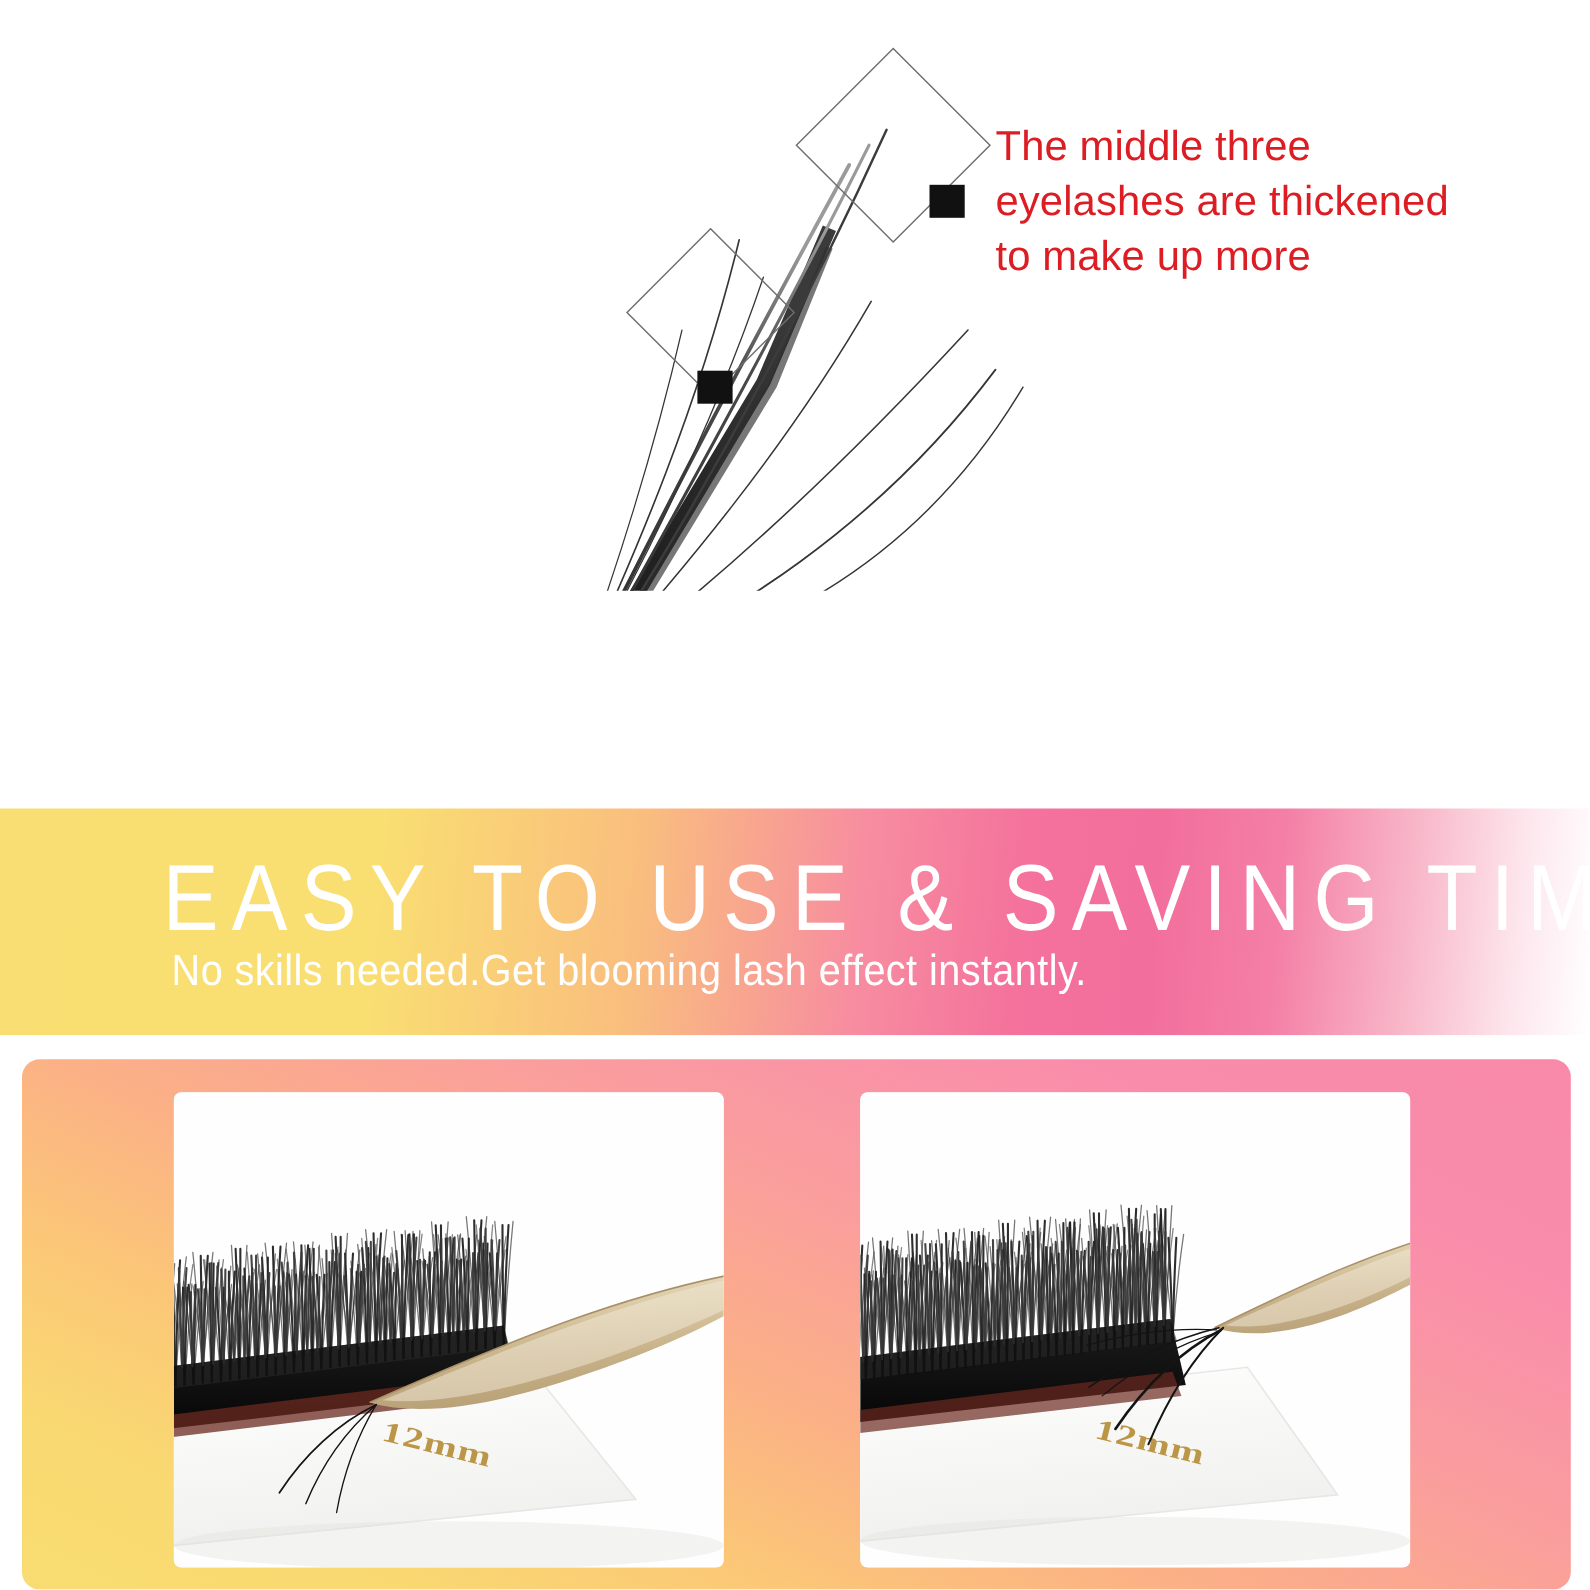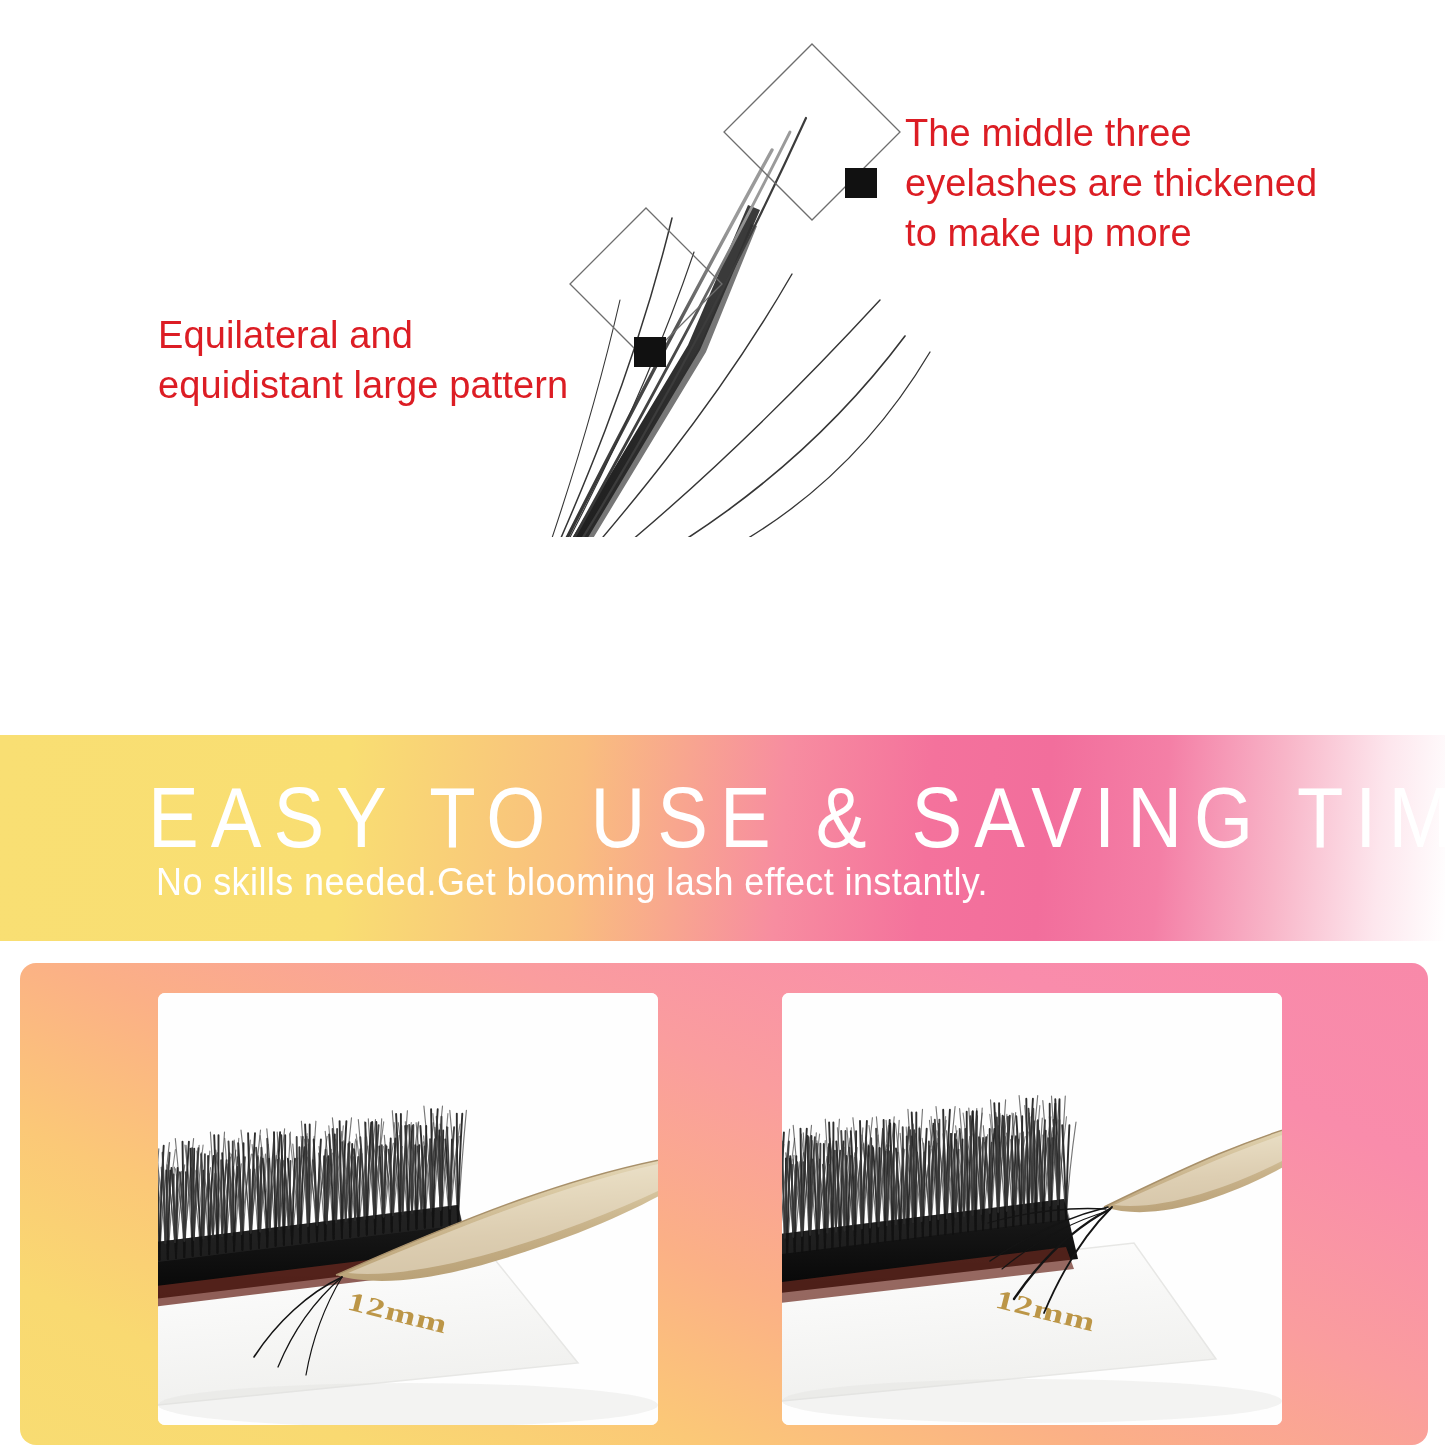--- a/index.html
+++ b/index.html
@@ -173,22 +173,20 @@
 
     <rect x="845" y="168" width="32" height="30" fill="#111111"></rect>
     <rect x="634" y="337" width="32" height="30" fill="#111111"></rect>
     <rect x="577" y="620" width="32" height="30" fill="#111111"></rect>
   </svg>
 
   <div class="callout callout-top-right">The middle three
 eyelashes are thickened
 to make up more</div>
 
-  <div class="callout callout-left">Equilateral and
-equidistant large pattern</div>
 
 </div>
 
 <div class="banner">
   <div class="banner-title">EASY TO USE &amp; SAVING TIME</div>
   <div class="banner-sub">No skills needed.Get blooming lash effect instantly.</div>
 </div>
 
 <div class="photo-panel">
 

